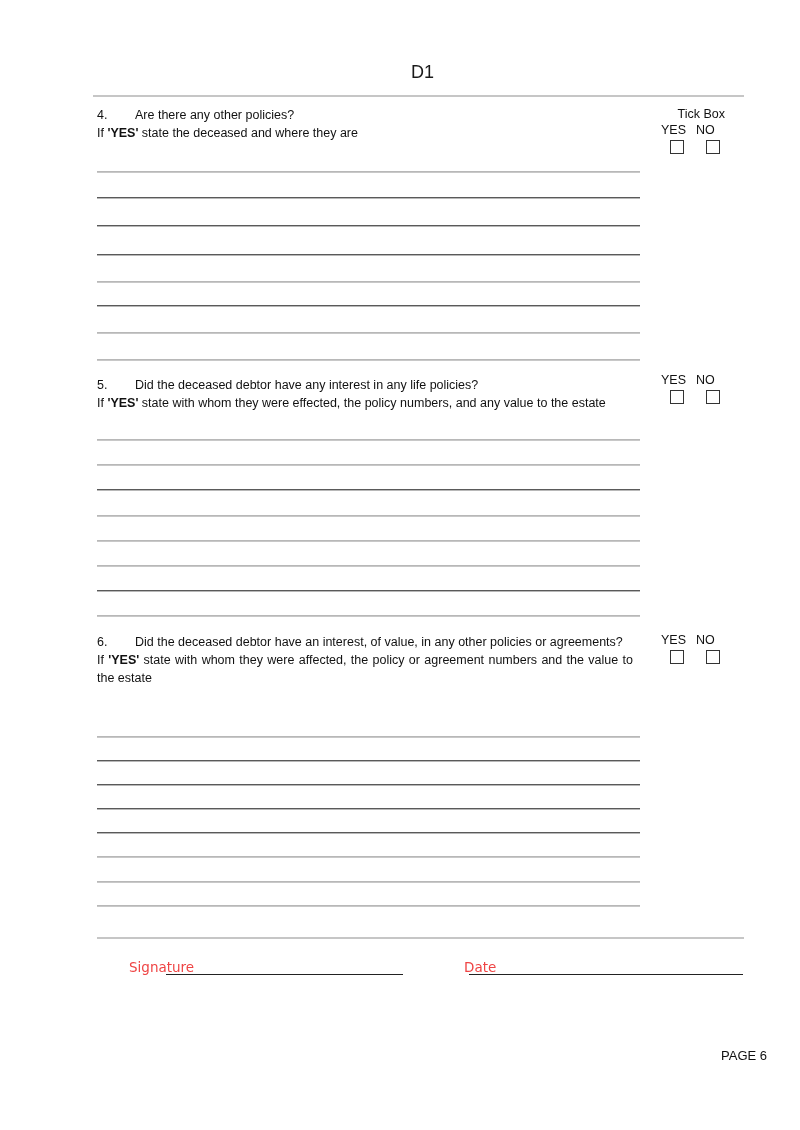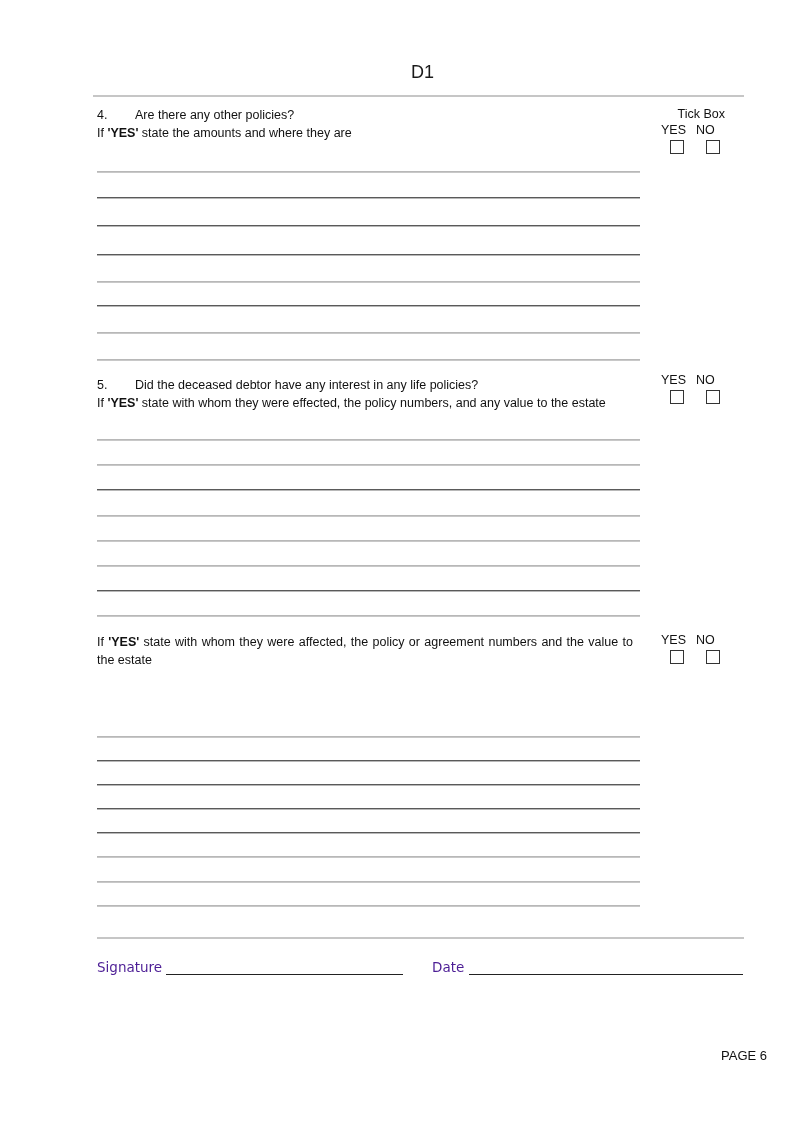--- a/index.html
+++ b/index.html
@@ -67,41 +67,42 @@
       background: #5a5a5a;
       border-bottom: 1px solid #b8b8b8;
     }
     .answer-line.light {
       background: #b8b8b8;
       border-bottom: 1px solid #c8c8c8;
     }
     .sig-label {
       font-family: "DejaVu Sans", sans-serif;
       font-size: 13.5px;
-      color: #4c1d95;
+      color: #ef4444;
+      margin-left: 32px;
     }
     .sig-underline {
       height: 1px;
       background: #222;
       cursor: text;
     }
     .page-num {
       font-size: 13px;
       color: #111;
     }
   </style>
 </head>
 <body>
 
 <div class="abs form-code">D1</div>
 <div class="abs rule" style="top:95px; left:93px; width:651px;"></div>
 
 <div class="abs q-text" style="top:106px; left:97px; width:545px;">
   <div><span class="num">4.</span><span>Are there any other policies?</span></div>
-  <div><span>If </span><b>'YES'</b><span> state the amounts and where they are</span></div>
+  <div><span>If </span><b>'YES'</b><span> state the deceased and where they are</span></div>
 </div>
 <div class="abs tick-hdr" style="top:107px; left:660px; width:65px;text-align:right;">Tick Box</div>
 <div class="abs yn-label" style="top:123px; left:661px;">YES</div>
 <div class="abs yn-label" style="top:123px; left:696px;">NO</div>
 <div class="abs checkbox" style="top:140px; left:670px;"></div>
 <div class="abs checkbox" style="top:140px; left:706px;"></div>
 
 <div class="abs answer-line light" style="top:171px;"></div>
 <div class="abs answer-line" style="top:197px;"></div>
 <div class="abs answer-line" style="top:225px;"></div>
@@ -123,20 +124,21 @@
 <div class="abs answer-line light" style="top:439px;"></div>
 <div class="abs answer-line light" style="top:464px;"></div>
 <div class="abs answer-line" style="top:489px;"></div>
 <div class="abs answer-line light" style="top:515px;"></div>
 <div class="abs answer-line light" style="top:540px;"></div>
 <div class="abs answer-line light" style="top:565px;"></div>
 <div class="abs answer-line" style="top:590px;"></div>
 <div class="abs answer-line light" style="top:615px;"></div>
 
 <div class="abs q-text justify" style="top:633px; left:97px; width:536px;">
+  <div><span class="num">6.</span><span>Did the deceased debtor have an interest, of value, in any other policies or agreements?</span></div>
   <div><span>If </span><b>'YES'</b><span> state with whom they were affected, the policy or agreement numbers and the value to the estate</span></div>
 </div>
 <div class="abs yn-label" style="top:633px; left:661px;">YES</div>
 <div class="abs yn-label" style="top:633px; left:696px;">NO</div>
 <div class="abs checkbox" style="top:650px; left:670px;"></div>
 <div class="abs checkbox" style="top:650px; left:706px;"></div>
 
 <div class="abs answer-line light" style="top:736px;"></div>
 <div class="abs answer-line" style="top:760px;"></div>
 <div class="abs answer-line" style="top:784px;"></div>

